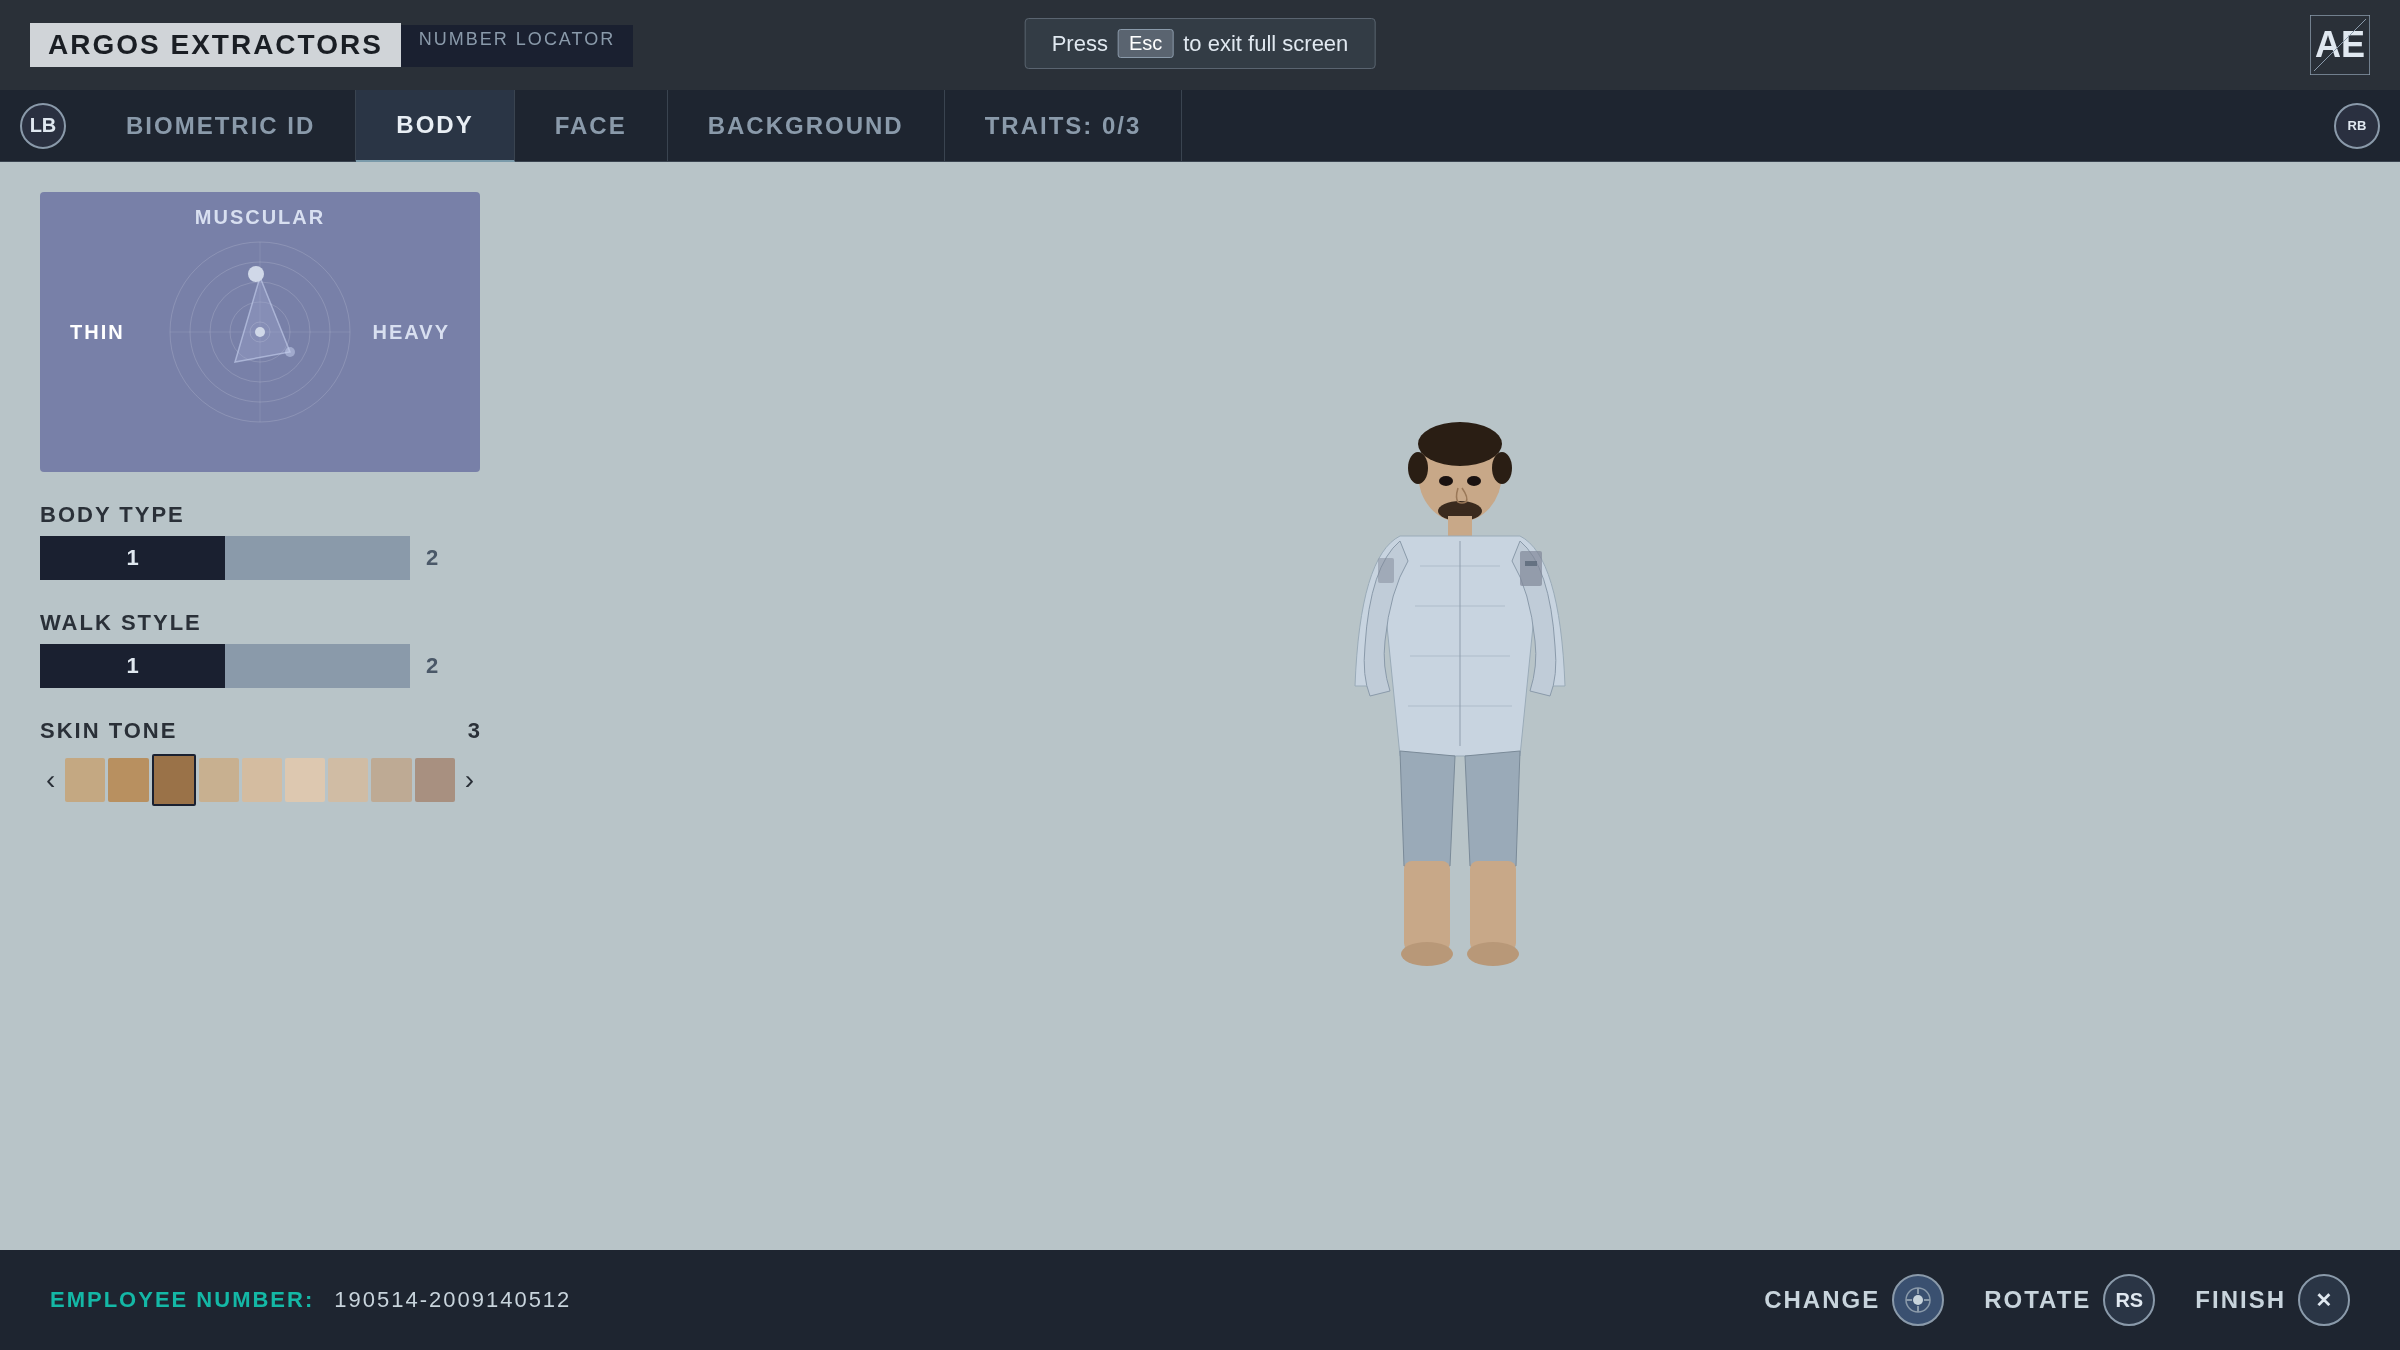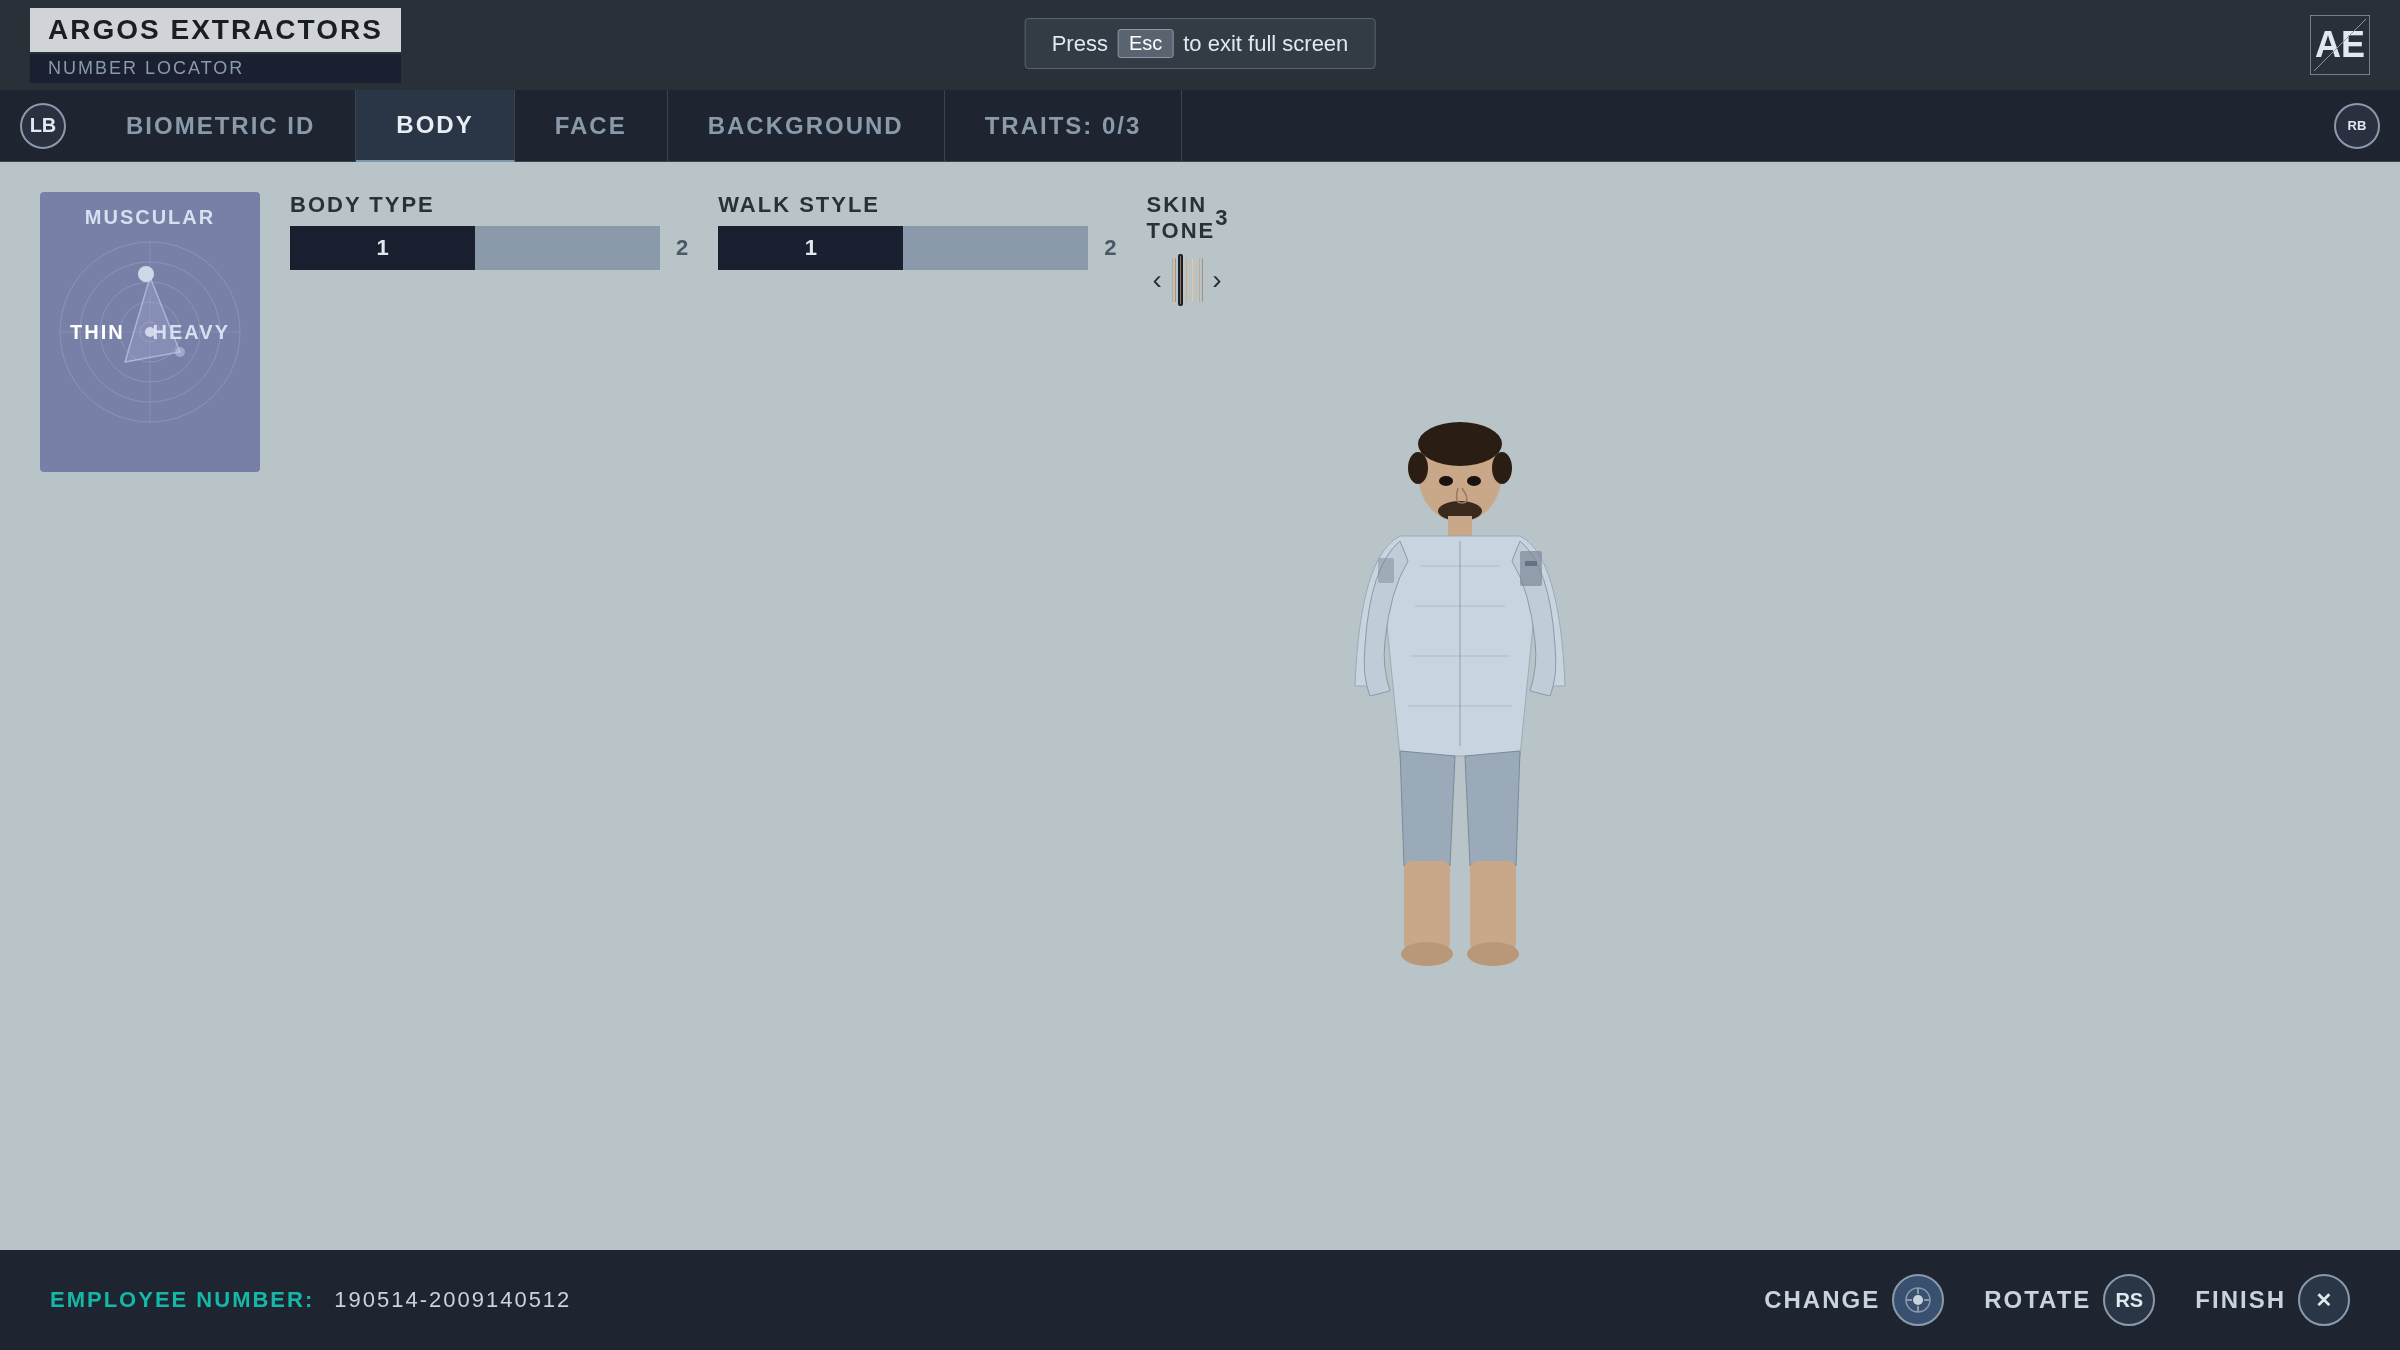--- a/index.html
+++ b/index.html
@@ -19,21 +19,21 @@
       top: 0; left: 0; right: 0;
       height: 90px;
       background: #2a3038;
       display: flex;
       align-items: center;
       padding: 0 30px;
     }
 
     #title-block {
       display: flex;
-      flex-direction: column;
+      flex-direction: row;
     }
 
     #app-title {
       background: #d0d4d8;
       color: #1a1e24;
       font-size: 28px;
       font-weight: bold;
       padding: 6px 18px;
       letter-spacing: 2px;
     }
@@ -151,21 +151,21 @@
       bottom: 100px;
       background: #b8c4c8;
       display: flex;
     }
 
     
     #left-panel {
       width: 520px;
       padding: 30px 40px;
       display: flex;
-      flex-direction: row;
+      flex-direction: column;
       gap: 30px;
     }
 
     
     #radar-container {
       width: 440px;
       height: 280px;
       background: #7880a8;
       border-radius: 4px;
       position: relative;

